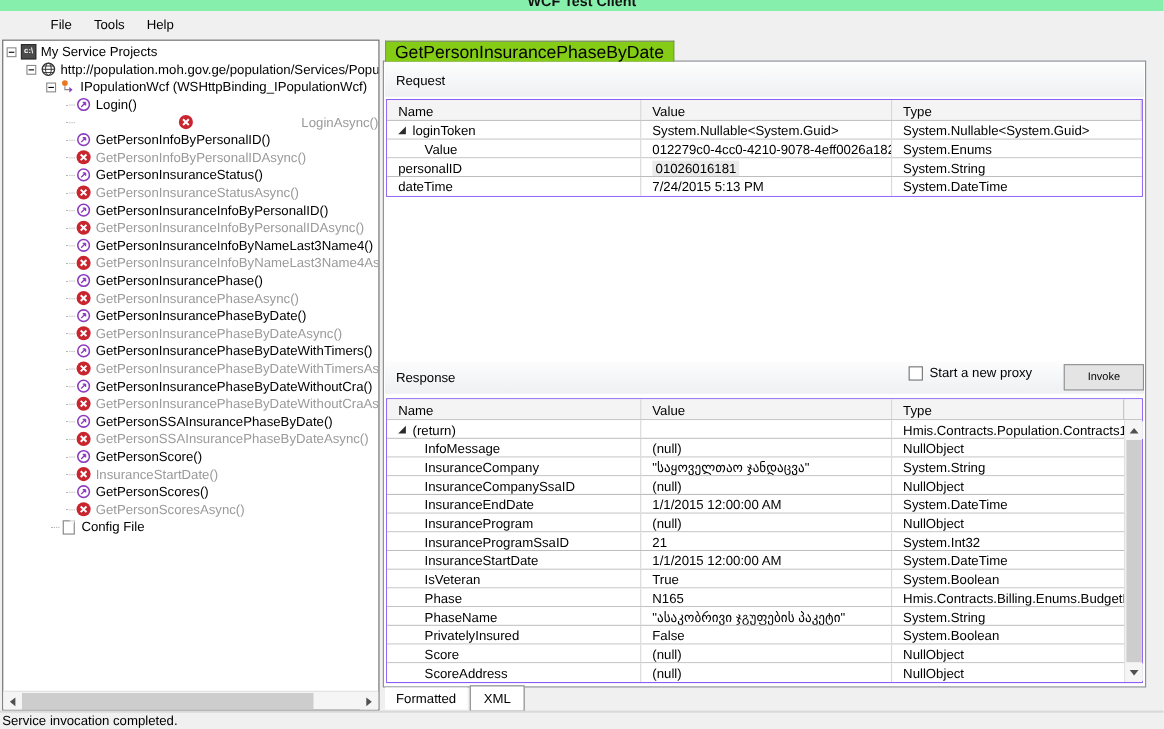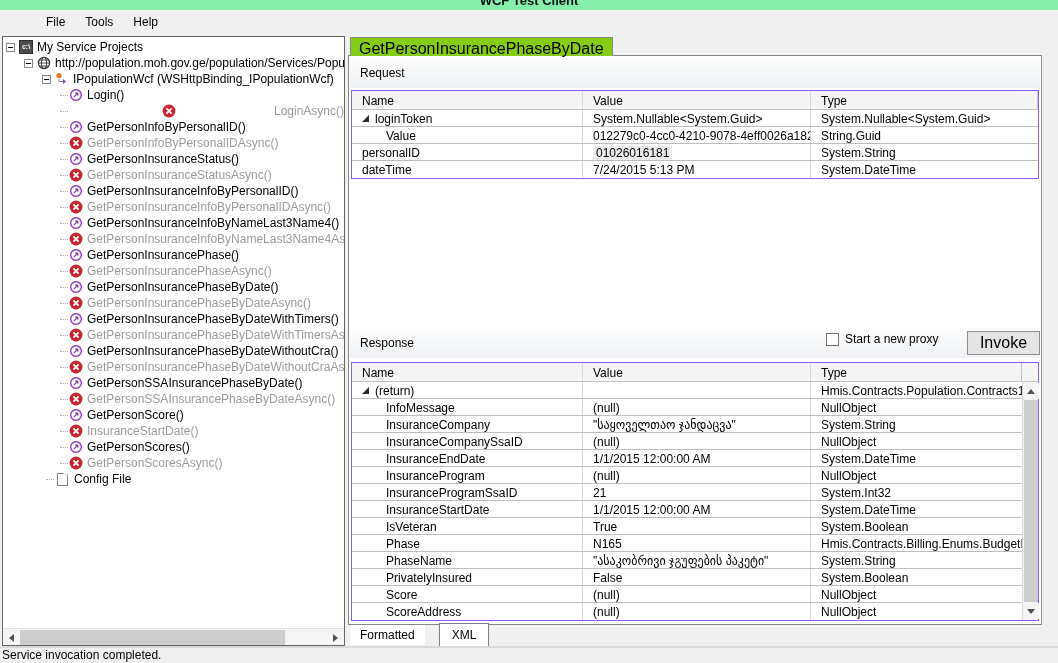--- a/index.html
+++ b/index.html
@@ -55,28 +55,28 @@
   .gcell { padding:1px 4px 0 10px; overflow:hidden; white-space:nowrap; display:flex; align-items:center; }
   .gcell.c-name { width:231px; flex:0 0 231px; border-right:1px solid #d8d8d8; }
   .gcell.c-value { width:228px; flex:0 0 228px; border-right:1px solid #d8d8d8; }
   .gcell.c-type { flex:1; }
   .tri-exp { width:0; height:0; border-left:7px solid transparent; border-bottom:7px solid #2b2b2b; margin-right:6px; flex:0 0 auto; }
   .ind1 { padding-left:34px; }
   .hl { background:#ebebeb; padding:0 3px; }
   
   .proxy-check { position:absolute; left:477px; top:276px; display:flex; align-items:center; z-index:3; }
   .cb { width:13px; height:13px; border:1px solid #707070; background:#fff; margin-right:6px; }
-  .invoke-btn { position:absolute; left:618px; top:275px; width:73px; height:24px; background:#e4e4e4; border:1px solid #8e8e8e; text-align:center; line-height:22px; z-index:3; font-size:16px; }
+  .invoke-btn { position:absolute; left:618px; top:275px; width:73px; height:24px; background:#e4e4e4; border:1px solid #8e8e8e; text-align:center; line-height:22px; z-index:3; font-size:10px; }
   
   .vscroll { position:absolute; right:0px; top:19px; width:16px; bottom:0; background:#f5f5f5; border-left:1px solid #dcdcdc; }
   .vs-btn { position:absolute; left:0; width:16px; height:16px; display:flex; align-items:center; justify-content:center; background:#f5f5f5; }
   .vs-up { top:1px; } .vs-down { bottom:1px; }
   .vs-thumb { position:absolute; left:1px; top:18px; bottom:18px; width:14px; background:#cdcdcd; }
   
-  .bottom-tabs { position:absolute; left:2px; top:589px; height:22px; display:flex; align-items:flex-start;gap:12px; }
+  .bottom-tabs { position:absolute; left:2px; top:589px; height:22px; display:flex; align-items:flex-start; }
   .btab { padding:3px 10px; background:#fff; }
   .btab.active { border:none; }
   .btab.boxed { border:1px solid #808080; background:#fff; margin-left:2px; position:relative; top:-2px; padding:4px 12px; }
   
   .status-div { position:absolute; left:0; top:646px; width:1058px; height:2px; background:#d9d9d9; }
   .statusbar { position:absolute; left:0; top:648px; width:1058px; height:15px; background:#f0f0f0; padding-left:2px; font-size:12px; }
   svg { display:block; }
 </style>
 </head>
 <body>
@@ -404,21 +404,21 @@
             </div>
           </div>
           <div class="grow">
             <div class="gcell c-name ind1">
               <span>Value</span>
             </div>
             <div class="gcell c-value">
               <span>012279c0-4cc0-4210-9078-4eff0026a182</span>
             </div>
             <div class="gcell c-type">
-              <span>String.Guid</span>
+              <span>System.Enums</span>
             </div>
           </div>
           <div class="grow">
             <div class="gcell c-name">
               <span>personalID</span>
             </div>
             <div class="gcell c-value">
               <span class="hl">01026016181</span>
             </div>
             <div class="gcell c-type">

